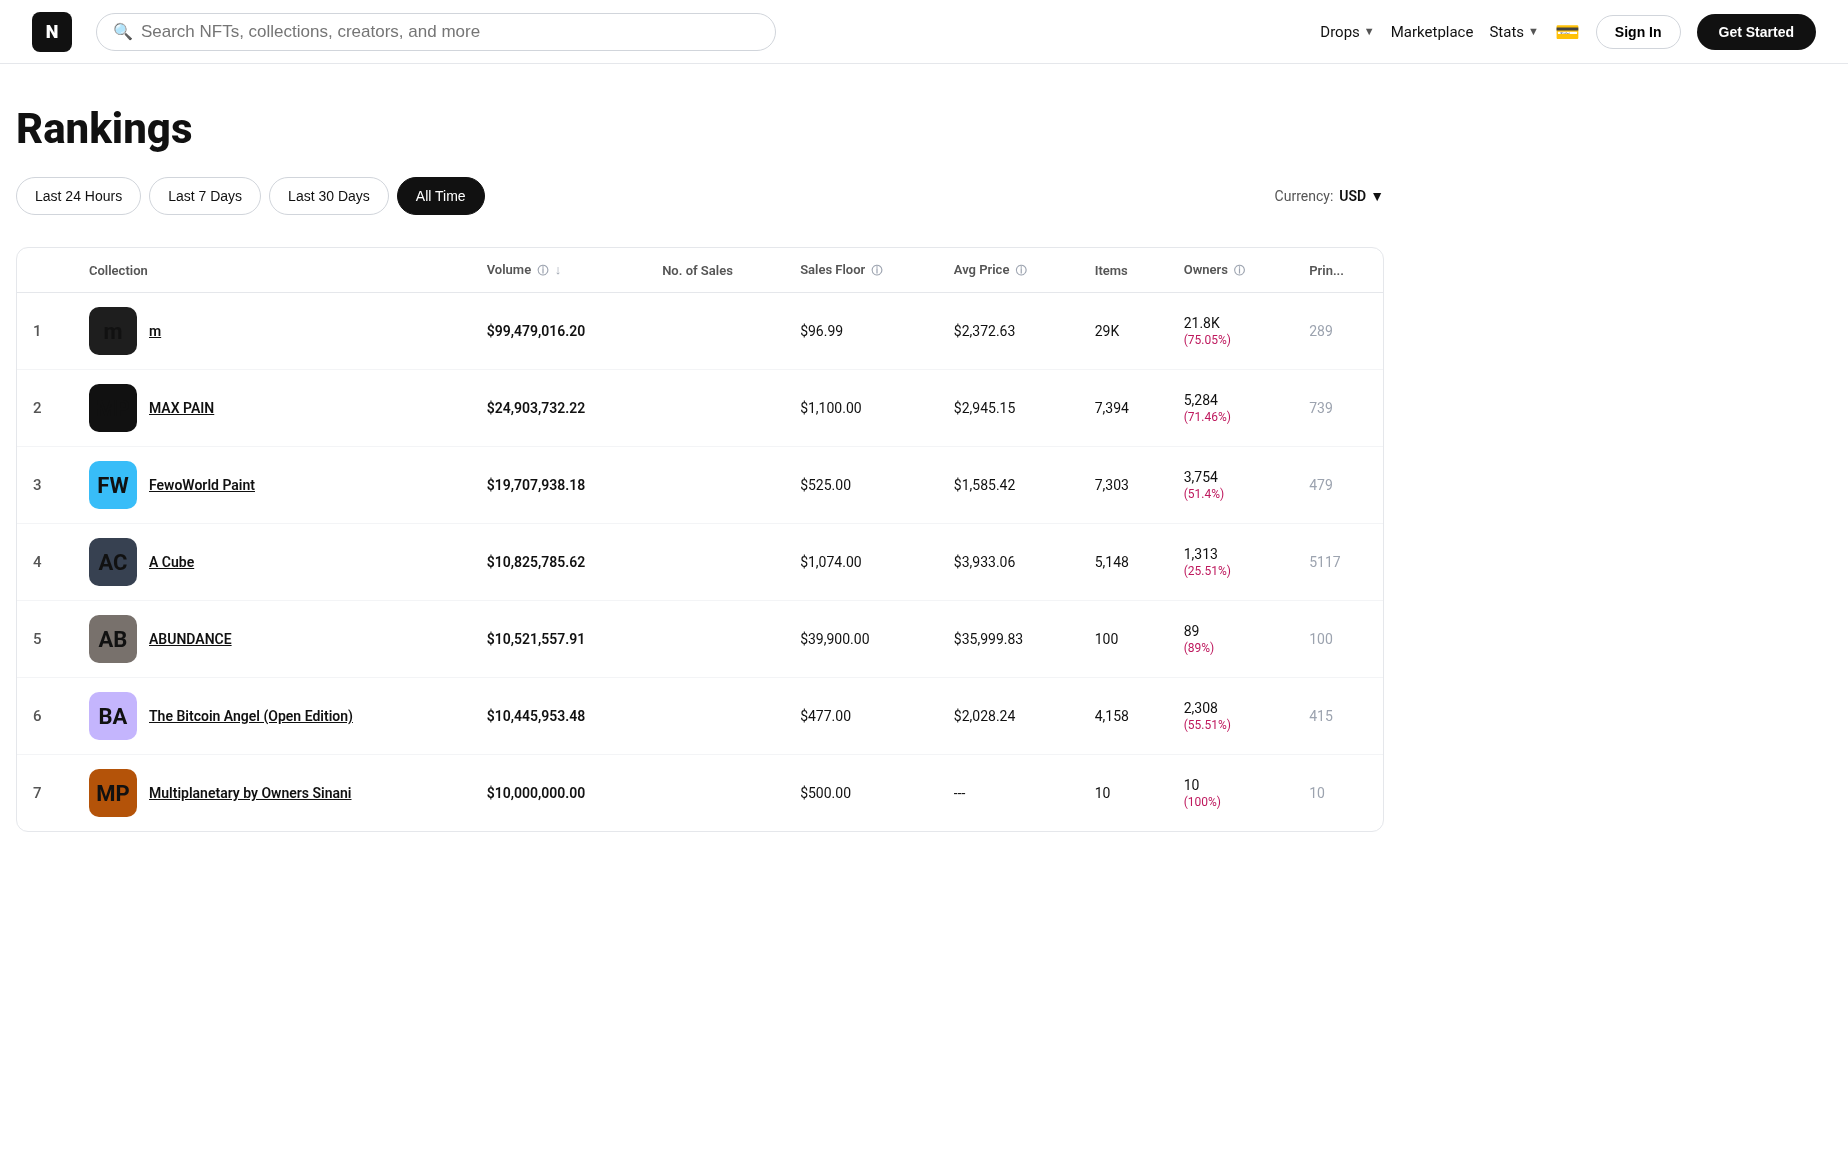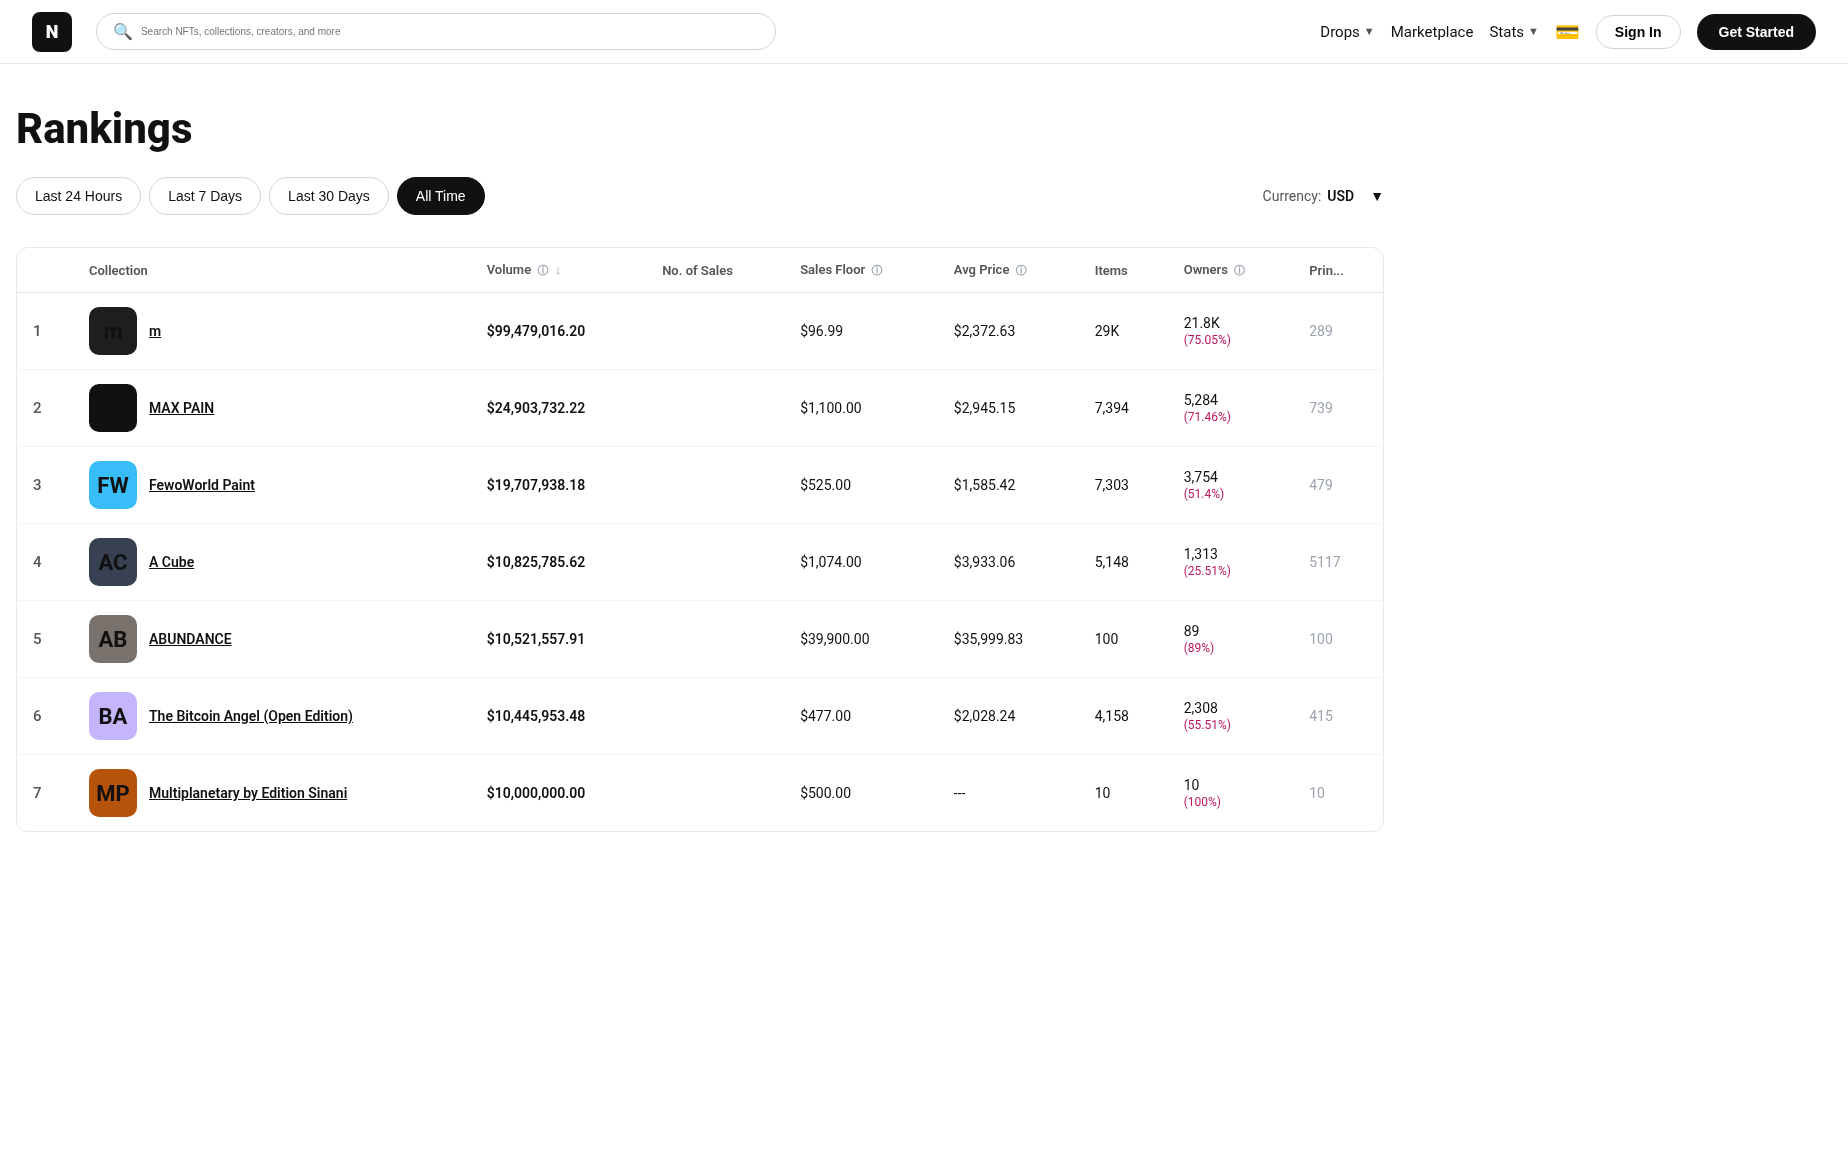--- a/index.html
+++ b/index.html
@@ -17,21 +17,21 @@
       display: flex; align-items: center; justify-content: center;
       color: #fff; font-weight: 900; font-size: 18px; flex-shrink: 0;
     }
     .search-wrap {
       flex: 1; max-width: 680px;
       display: flex; align-items: center; gap: 8px;
       border: 1px solid #d1d5db; border-radius: 999px;
       padding: 8px 16px;
     }
     .search-wrap input {
-      border: none; outline: none; width: 100%; font-size: 10px; color: #555;
+      border: none; outline: none; width: 100%; font-size: 17px; color: #555;
     }
     .search-icon { color: #9ca3af; font-size: 16px; }
     .nav-links { display: flex; align-items: center; gap: 16px; margin-left: auto; }
     .nav-link {
       font-size: 15px; color: #111; text-decoration: none; display: flex; align-items: center; gap: 4px;
       cursor: pointer;
     }
     .nav-link .chevron { font-size: 11px; color: #555; }
     .wallet-icon { font-size: 20px; cursor: pointer; }
     .signin-btn {
@@ -53,21 +53,21 @@
     .filter-btn {
       padding: 10px 18px; border-radius: 999px; border: 1.5px solid #d1d5db;
       background: #fff; font-size: 14px; font-weight: 500; cursor: pointer; color: #111;
     }
     .filter-btn.active {
       background: #111; color: #fff; border-color: #111;
     }
     .currency-label { margin-left: auto; font-size: 14px; color: #555; display: flex; align-items: center; gap: 6px; }
     .currency-select {
       font-size: 14px; font-weight: 600; color: #111; border: none; outline: none;
-      background: transparent; cursor: pointer; display: flex; align-items: center; gap: 16px;
+      background: transparent; cursor: pointer; display: flex; align-items: center; gap: 4px;
     }
 
     
     .table-wrap {
       border: 1px solid #e5e7eb; border-radius: 12px; overflow: hidden;
     }
     table { width: 100%; border-collapse: collapse; }
     thead tr { border-bottom: 1px solid #e5e7eb; }
     thead th {
       padding: 14px 16px; text-align: left; font-size: 13px; font-weight: 600; color: #555;
@@ -291,21 +291,21 @@
       <td>
         2,308<br><span class="owners-sub">(55.51%)</span>
       </td>
       <td class="price-trunc">415</td>
     </tr>
           <tr>
       <td class="rank">7</td>
       <td>
         <div class="collection-cell">
           <div class="avatar av-multi">MP</div>
-          <span class="collection-name">Multiplanetary by Edition Sinani</span>
+          <span class="collection-name">Multiplanetary by Owners Sinani</span>
         </div>
       </td>
       <td class="volume">$10,000,000.00</td>
       <td></td>
       <td>$500.00</td>
       <td>---</td>
       <td>10</td>
       <td>
         10<br><span class="owners-sub">(100%)</span>
       </td>

